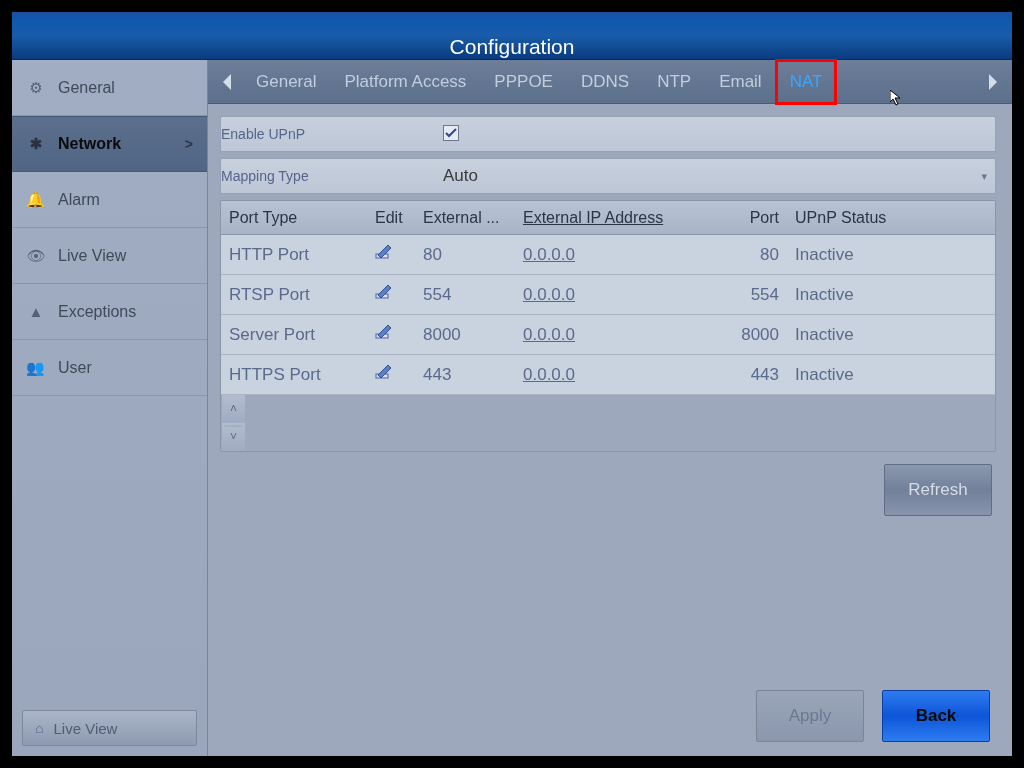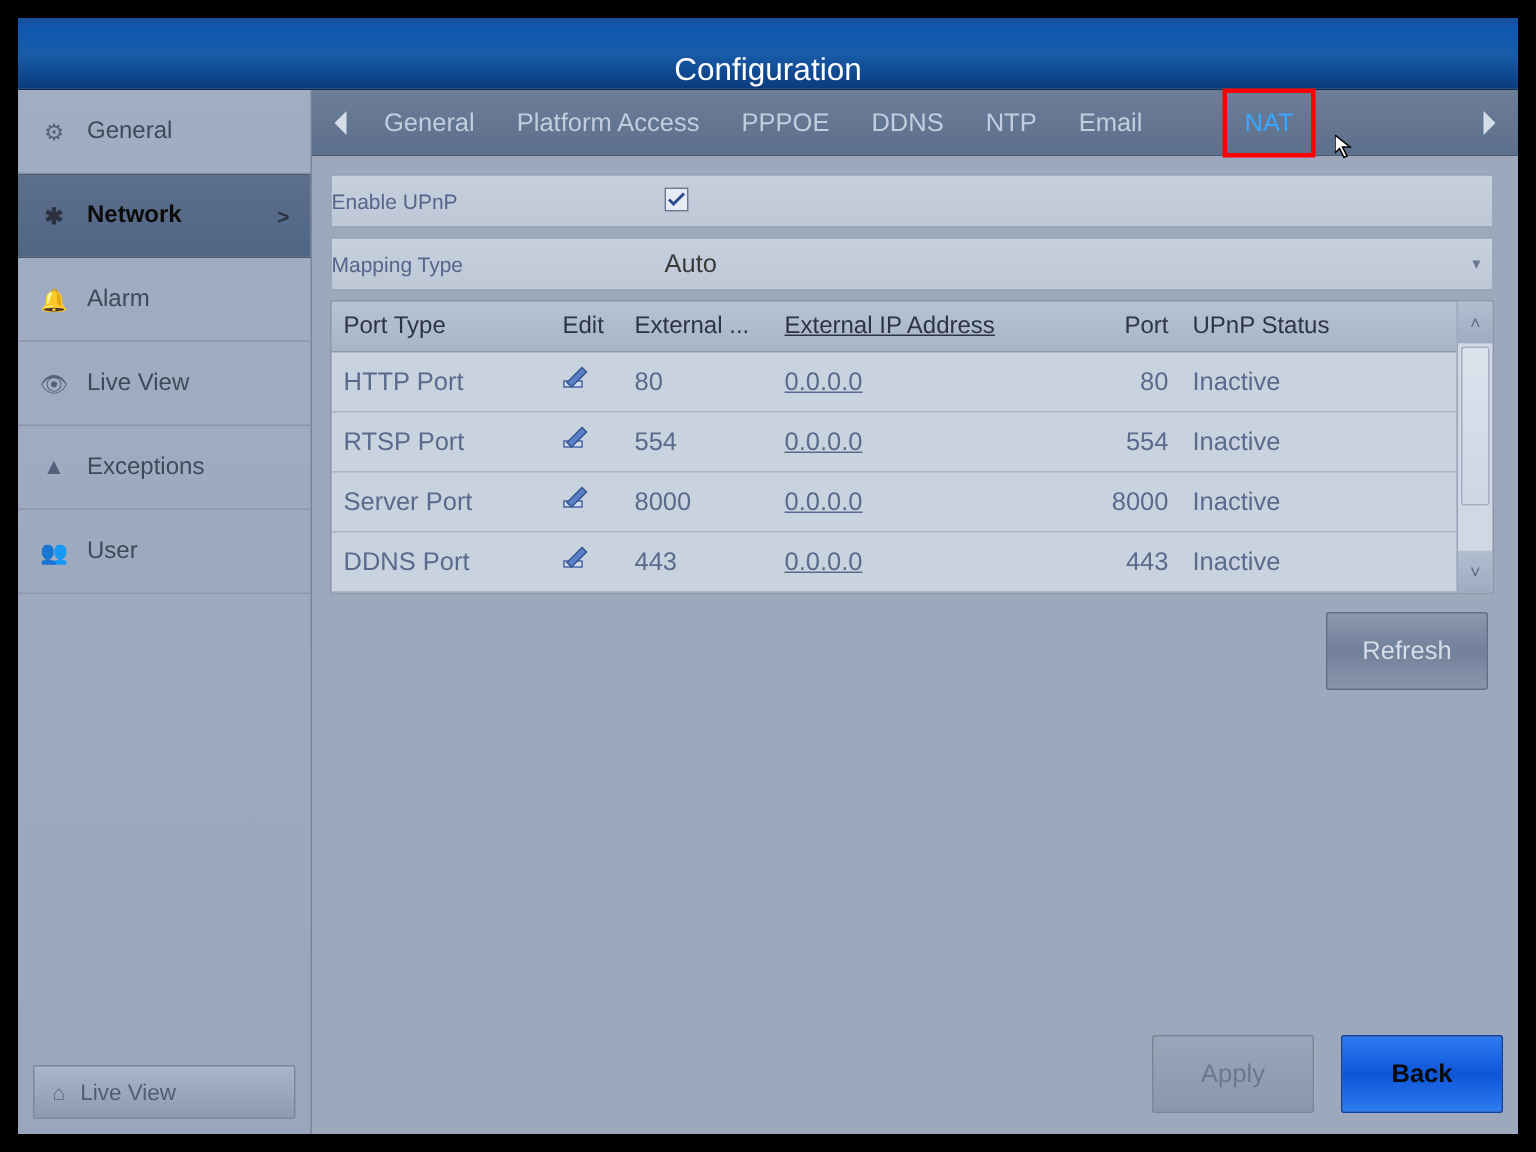--- a/index.html
+++ b/index.html
@@ -33,21 +33,21 @@
 
   .content { position:absolute; left:196px; right:0; top:0; bottom:0; }
   .tabbar {
     height:44px; background: linear-gradient(to bottom,#6c7e98,#5c6f8c);
     display:flex; align-items:center; padding:0 6px; color:#c2cddd; font-size:17px;
     border-bottom:1px solid #4a5a72;
   }
   .tab-arrow { width:28px; height:44px; display:flex; align-items:center; justify-content:center; cursor:pointer; color:#d5dde9; font-size:18px; }
   .tab { padding:0 14px; height:44px; display:flex; align-items:center; cursor:pointer; position:relative; }
   .tab.active { color:#3aa6ff; }
-  .tab.highlight-box { outline:3px solid #f00; outline-offset:-2px;margin-left:40px; }
+  .tab.highlight-box { outline:3px solid #f00; outline-offset:-2px; }
   .cursor-arrow { position:absolute; top:30px; left:682px; width:16px; height:16px; pointer-events:none; }
   .cursor-arrow svg { width:16px; height:16px; }
 
   .panel { padding:12px 16px 0 12px; }
   .formrow {
     display:flex; align-items:center; height:36px; margin-bottom:6px;
     background: linear-gradient(to bottom,#c7d0dd,#bdc7d6);
     border:1px solid #96a2b5; border-radius:2px;
   }
   .formrow .lbl { width:212px; color:#55658b; font-size:14px; }
@@ -70,25 +70,25 @@
   .c-port { width:96px;text-align:right; }
   .c-stat { flex:1; }
   .tbody { background:#c9d2df; }
   .trow { display:flex; height:40px; align-items:center; color:#5a6a8c; font-size:17px; border-bottom:1px solid #aab4c5; }
   .trow .td.c-edit { color:#4864a6; }
   .edit-icon { width:18px; height:18px; display:inline-block; }
 
   .refresh-row { display:flex; justify-content:flex-end; padding:12px 4px 0 0; }
   .btn { height:52px; min-width:108px; padding:0 18px; border:1px solid #5f6d85; border-radius:2px; display:flex; align-items:center; justify-content:center; font-size:17px; cursor:pointer; }
   .btn-grey { background:linear-gradient(to bottom,#8a97ae,#72809a,#8895ac); color:#d7dde7; }
-  .footer-btns { position:absolute; right:10px; bottom:14px; display:flex; gap:18px; }
+  .footer-btns { position:absolute; right:22px; bottom:14px; display:flex; gap:18px; }
   .btn-disabled { background:linear-gradient(to bottom,#9aa5b9,#8b97ad); color:#6b7890; border:1px solid #7a8598; cursor:default; }
   .btn-blue { background:linear-gradient(to bottom,#2d7cf0,#0e55d8,#2d7cf0); color:#0b0b0b; font-weight:bold; border:1px solid #0a3fa0; }
 
-  .tablewrap { display:flex; }
+  .tablewrap { display:flex;flex-direction:column; }
   .tablewrap-inner { flex:1; }
   .tablewrap-scroll { width:24px; display:flex; flex-direction:column; border-left:1px solid #9aa6ba; background:#c3cddb;}
   .tablewrap-scroll .sb-up, .tablewrap-scroll .sb-down { height:28px; display:flex; align-items:center; justify-content:center; background:linear-gradient(to bottom,#b3bdd0,#9fabc1); color:#5c6b86; font-size:12px; cursor:pointer; }
   .tablewrap-scroll .sb-track { flex:1; background:#d0d8e4; position:relative; }
   .tablewrap-scroll .sb-thumb { position:absolute; left:2px; right:2px; top:2px; bottom:30px; background:linear-gradient(to bottom,#dce3ed,#cdd6e3); border:1px solid #a3afc3; border-radius:2px; }
 </style>
 </head>
 <body>
 
 <div class="app-frame">
@@ -214,21 +214,21 @@
                   <div class="td c-edit"><svg class="edit-icon" viewBox="0 0 18 18">
                       <rect x="1" y="11" width="12" height="4" fill="#d6dfef" stroke="#4864a6"></rect>
                       <path d="M3 12 L13 2 L16 5 L6 15 Z" fill="#5a7fc8" stroke="#34558f"></path>
                     </svg></div>
                   <div class="td c-extp">8000</div>
                   <div class="td c-extip">0.0.0.0</div>
                   <div class="td c-port">8000</div>
                   <div class="td c-stat">Inactive</div>
                 </div>
                 <div class="trow">
-                  <div class="td c-type">DDNS Port</div>
+                  <div class="td c-type">HTTPS Port</div>
                   <div class="td c-edit"><svg class="edit-icon" viewBox="0 0 18 18">
                       <rect x="1" y="11" width="12" height="4" fill="#d6dfef" stroke="#4864a6"></rect>
                       <path d="M3 12 L13 2 L16 5 L6 15 Z" fill="#5a7fc8" stroke="#34558f"></path>
                     </svg></div>
                   <div class="td c-extp">443</div>
                   <div class="td c-extip">0.0.0.0</div>
                   <div class="td c-port">443</div>
                   <div class="td c-stat">Inactive</div>
                 </div>
               </div>

